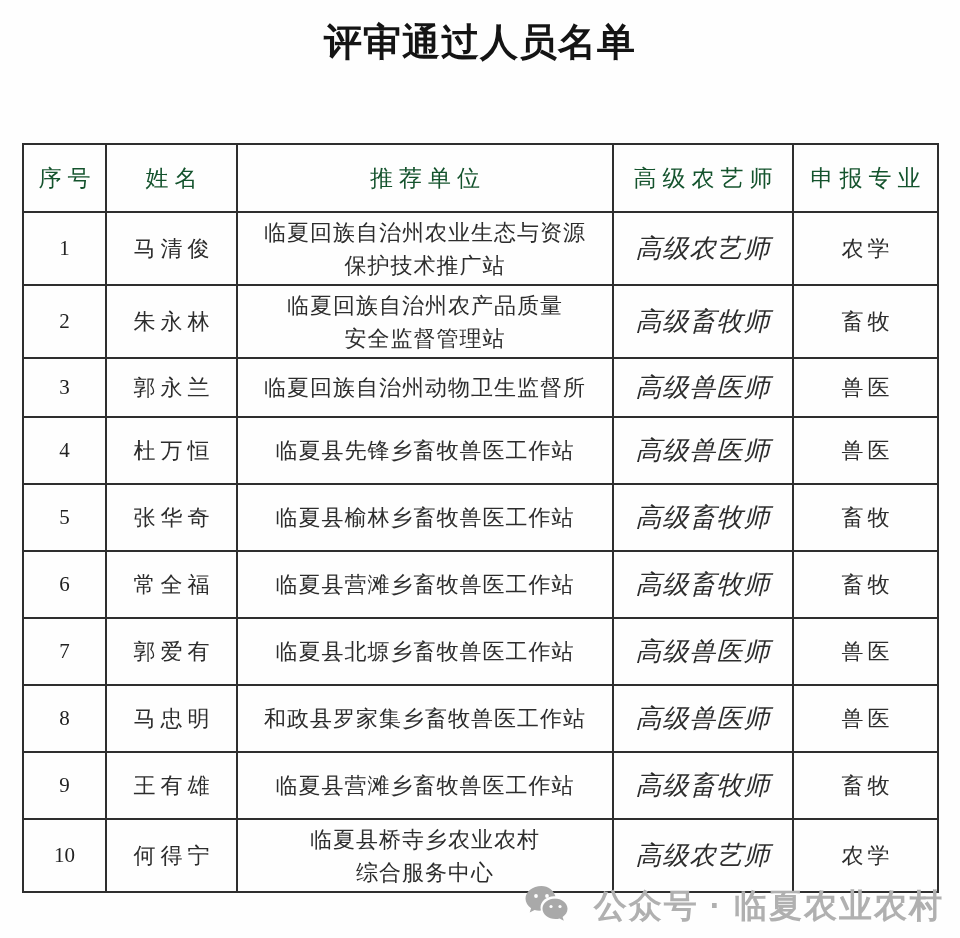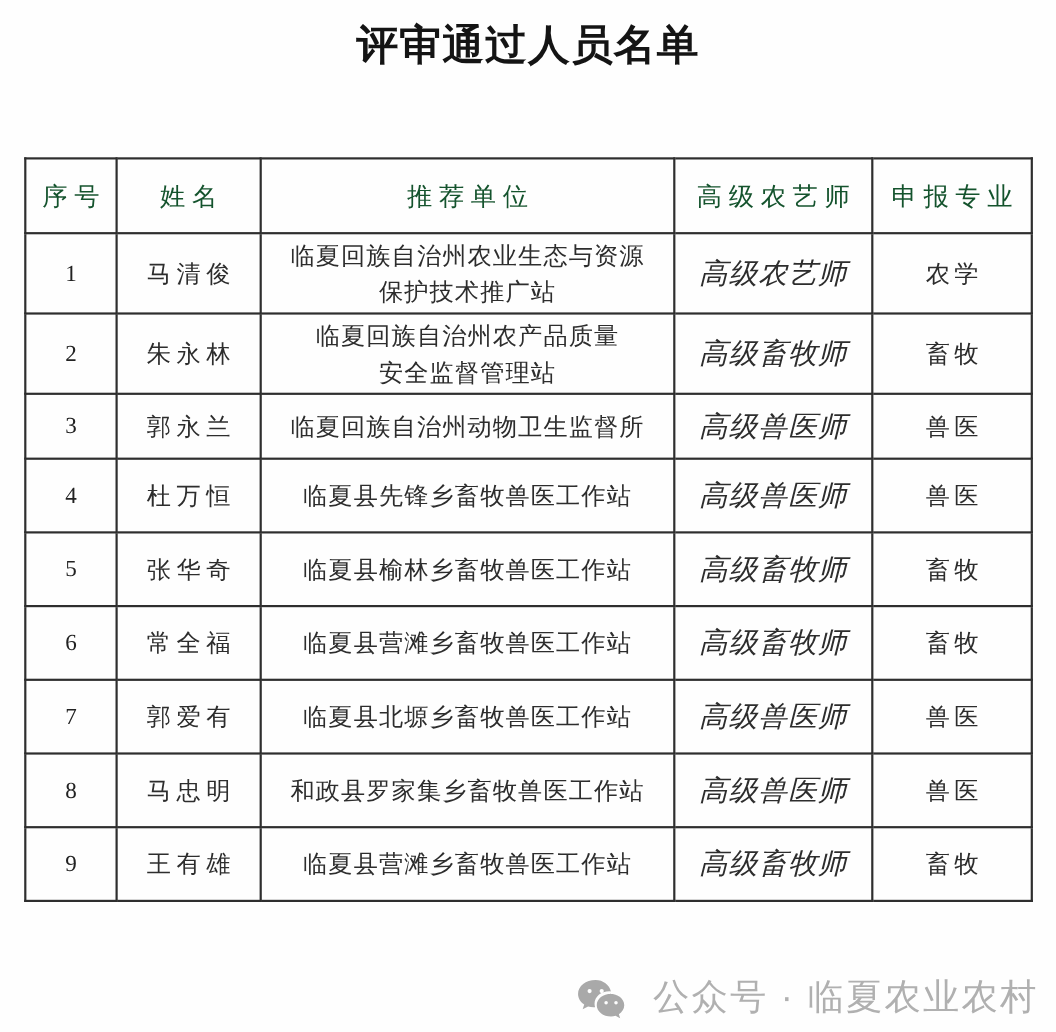--- a/index.html
+++ b/index.html
@@ -80,23 +80,24 @@
     text-indent: 4px;
   }
   tr.r-h1 td { height: 67px; }
   tr.r-h2 td { height: 73px; }
   tr.r-h3 td { height: 59px; }
   .watermark {
     position: absolute;
     right: 16px;
     bottom: 9px;
     display: flex;
-    align-items: flex-end;
+    align-items: flex-start;
     gap: 24px;
     pointer-events: none;
+    font-weight: bold;
   }
   .watermark .wm-text {
     font-size: 33px;
     letter-spacing: 2px;
     color: #b0b0b0;
     font-family: "Liberation Sans", "DejaVu Sans", sans-serif;
     white-space: nowrap;
   }
   .watermark svg { display: block; }
 </style>
@@ -184,20 +185,28 @@
         <td class="cell-unit">和政县罗家集乡畜牧兽医工作站</td>
         <td class="cell-qual">高级兽医师</td>
         <td class="cell-major">兽医</td>
       </tr>
       <tr class="r-h1">
         <td class="cell-no">9</td>
         <td class="cell-name">王有雄</td>
         <td class="cell-unit">临夏县营滩乡畜牧兽医工作站</td>
         <td class="cell-qual">高级畜牧师</td>
         <td class="cell-major">畜牧</td>
+      </tr>
+      <tr class="r-h2">
+        <td class="cell-no">10</td>
+        <td class="cell-name">何得宁</td>
+        <td class="cell-unit">临夏县桥寺乡农业农村
+综合服务中心</td>
+        <td class="cell-qual">高级农艺师</td>
+        <td class="cell-major">农学</td>
       </tr>
     </tbody>
   </table>
 
   <div class="watermark">
     <span>
       <svg width="46" height="40" viewBox="0 0 46 40">
         <g fill="#a9a9a9">
           <path d="M17.5 2 C8.5 2 1.5 7.6 1.5 14.6 c0 3.9 2.2 7.3 5.6 9.6 l-1.4 4.4 4.9-2.6 c1.5 0.4 3.2 0.7 4.9 0.7 0.5 0 1 0 1.5-0.1 -0.3-1-0.5-2-0.5-3.1 0-6.3 6-11.3 13.4-11.3 0.5 0 1 0 1.5 0.1 C29.9 6.5 24.3 2 17.5 2 Z"></path>
           <path d="M31.5 14.5 c-7.2 0-13 4.6-13 10.3 0 5.7 5.8 10.3 13 10.3 1.4 0 2.8-0.2 4.1-0.6 l4.2 2.2 -1.2-3.7 c2.9-1.9 4.9-4.9 4.9-8.2 0-5.7-5.8-10.3-13-10.3 Z"></path>

